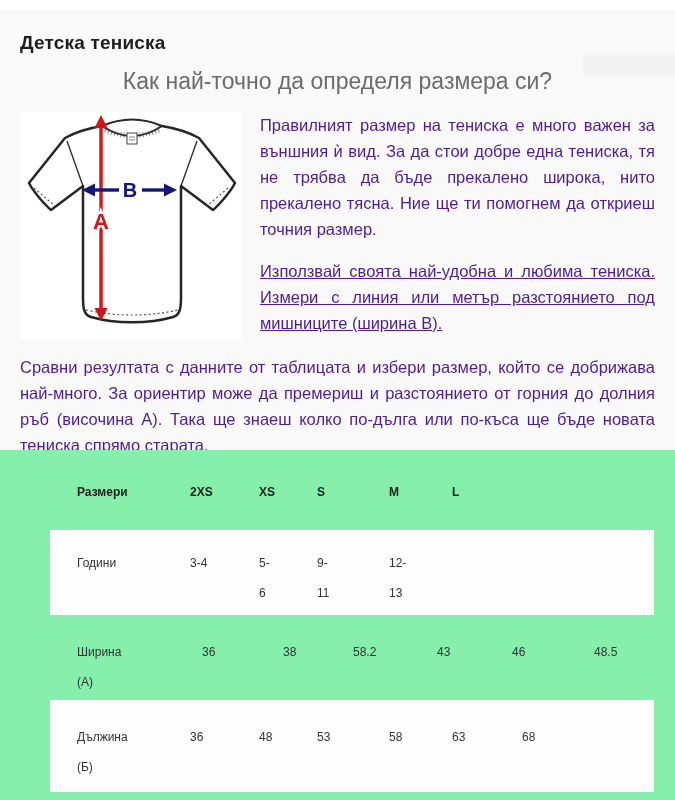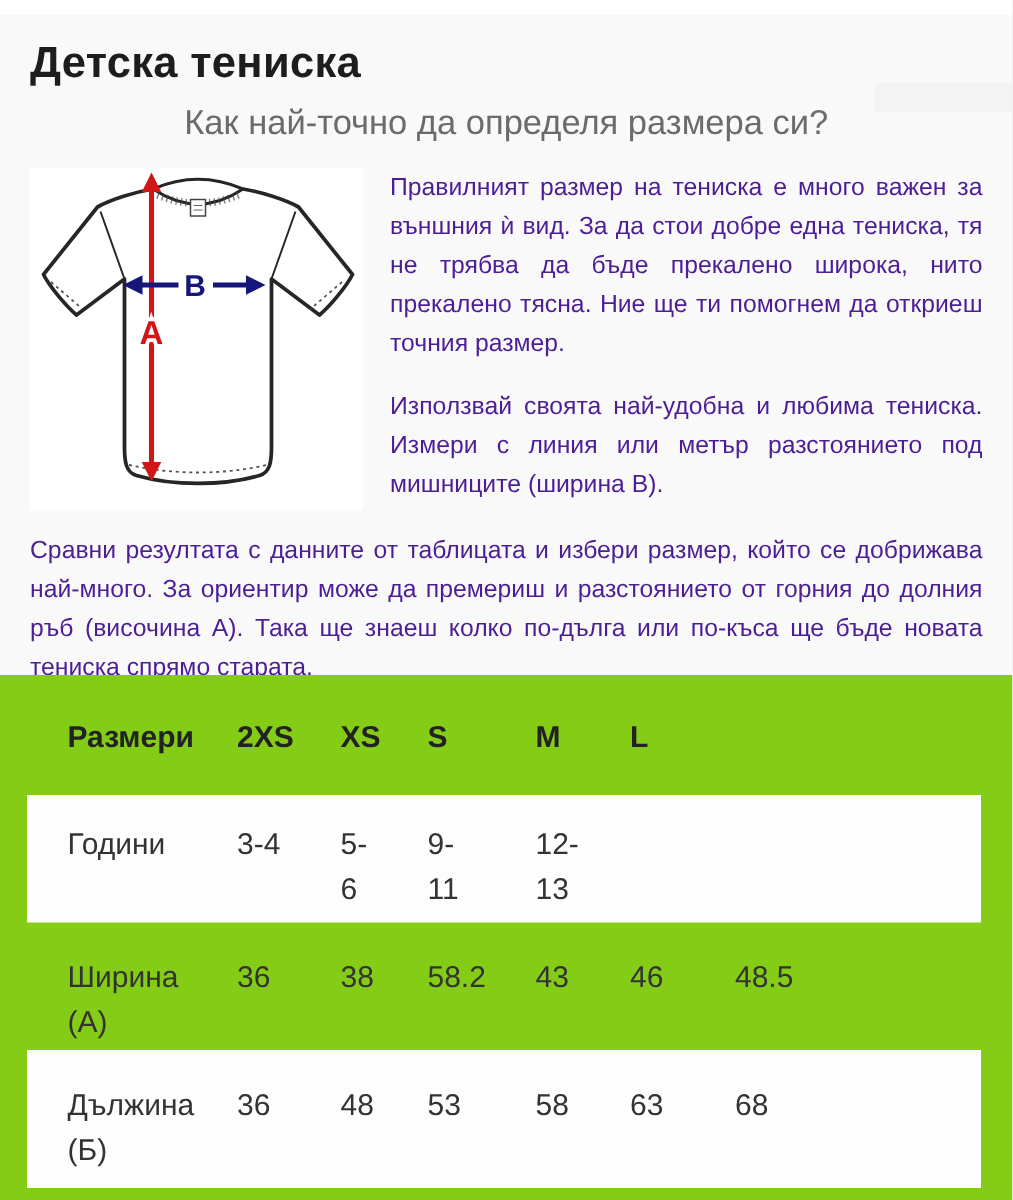--- a/index.html
+++ b/index.html
@@ -22,21 +22,21 @@
   }
 
   .faint-banner {
     position: absolute; top: 55px; left: 583px; width: 110px; height: 20px;
     background: #f3f3f3; border-radius: 3px;
   }
 
   .content { position: relative; padding: 26px 20px 0 20px; }
 
   h1.title {
-    font-size: 29px; line-height: 33px; font-weight: 700;
+    font-size: 19px; line-height: 33px; font-weight: 700;
     color: #1d1d1d; letter-spacing: 0.2px;
   }
   h2.subtitle {
     margin-top: 9px;
     font-size: 23px; line-height: 27px; font-weight: 400;
     color: #6b6b6b;
     text-align: center;
   }
 
   .intro { margin-top: 17px; }
@@ -48,30 +48,31 @@
     background: #ffffff;
   }
 
   .intro p {
     font-size: 16.5px; line-height: 26px;
     text-align: justify;
     text-align-last: left;
     color: #4c1d95;
   }
   .intro p.p1 { margin-top: 10px; margin-bottom: 16px; }
-  .intro p.p2 { margin-bottom: 0; }
+  .intro p.p2 { margin-bottom: 0; text-decoration: underline; }
   .intro p.p3 { clear: left; margin-top: 18px; }
 
   .size-table {
     position: absolute;
     left: 0; right: 0;
     top: 450px; height: 350px;
-    background: #84cc16;
-    font-size: 20px;
+    background: #86efac;
+    font-size: 12px;
     color: #333333;
+    padding-left: 32px;
   }
 
   .t-row {
     display: grid;
     grid-template-columns: 113px 69px 58px 72px 63px 70px 1fr;
     align-items: start;
     line-height: 30px;
   }
   .t-cell { white-space: pre-line; }
 
@@ -79,20 +80,21 @@
     height: 80px;
     padding: 32px 20px 0 45px;
     font-weight: 700;
     color: #222222;
     line-height: 20px;
   }
 
   .t-flat {
     height: 85px;
     padding: 22px 20px 0 45px;
+    gap: 12px;
   }
 
   .t-stripe {
     background: #fdfdfd;
     margin: 0 21px 0 18px;
     padding: 18px 0 0 27px;
   }
   .t-stripe.r-years    { height: 85px; }
   .t-stripe.r-length   { height: 92px; padding-top: 22px; }
 </style>

